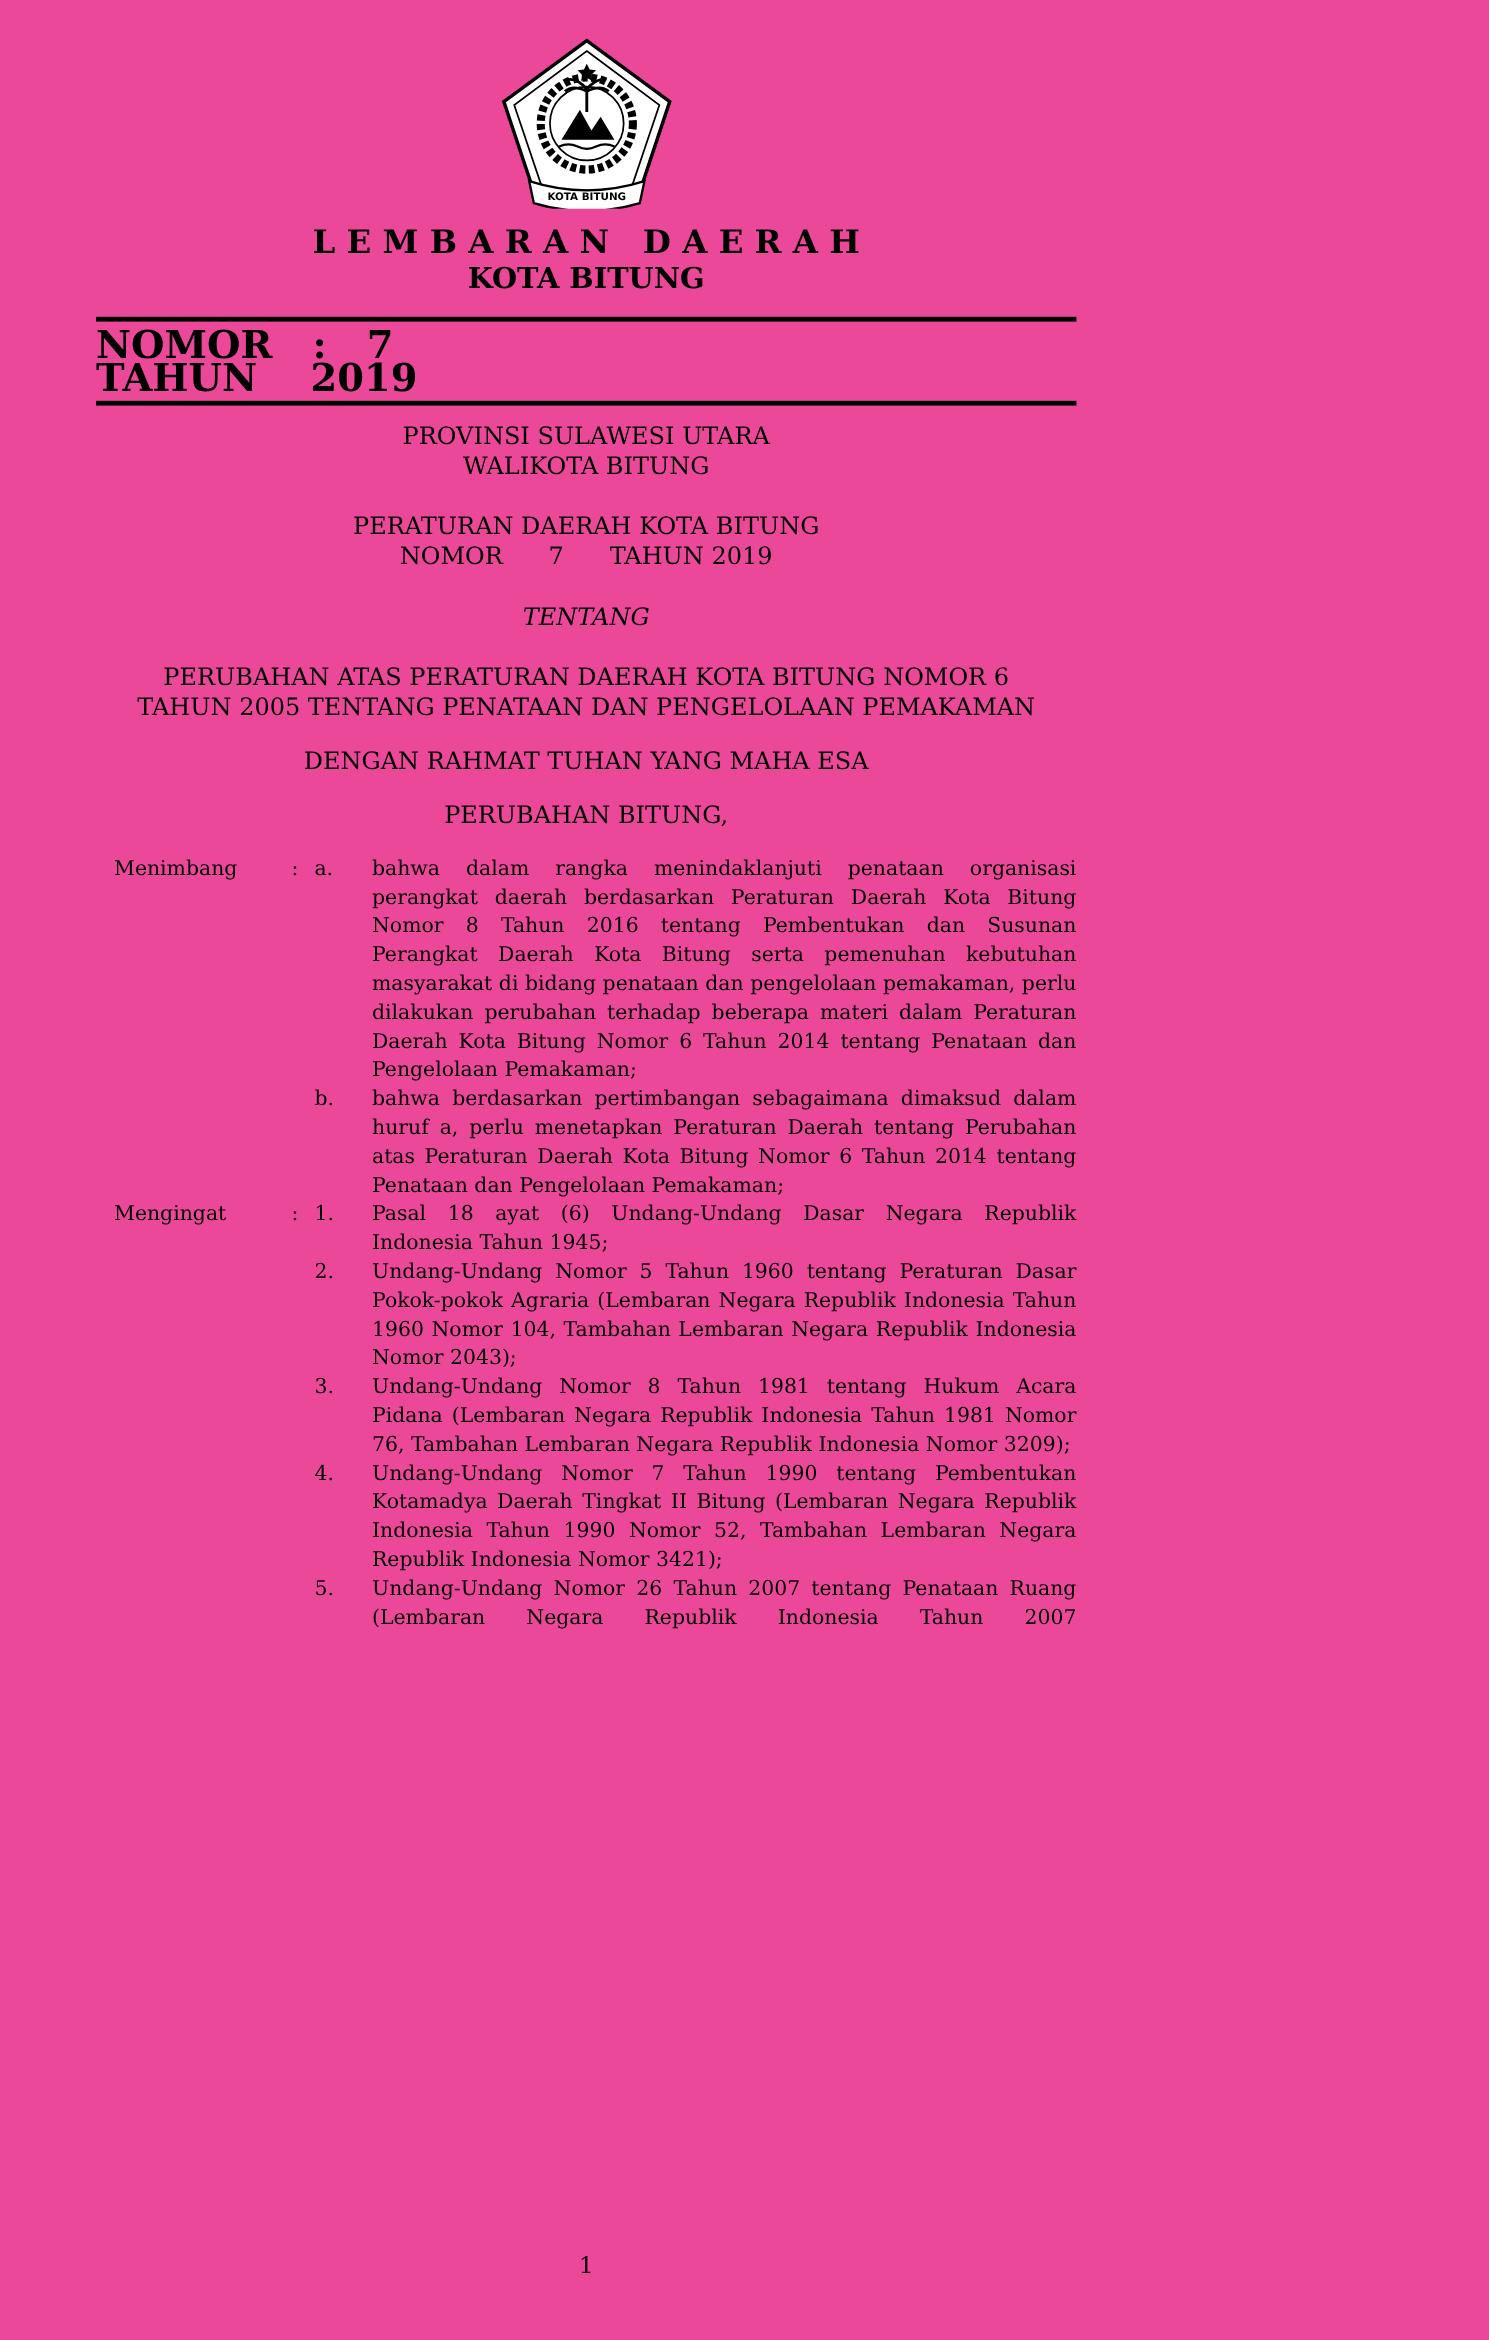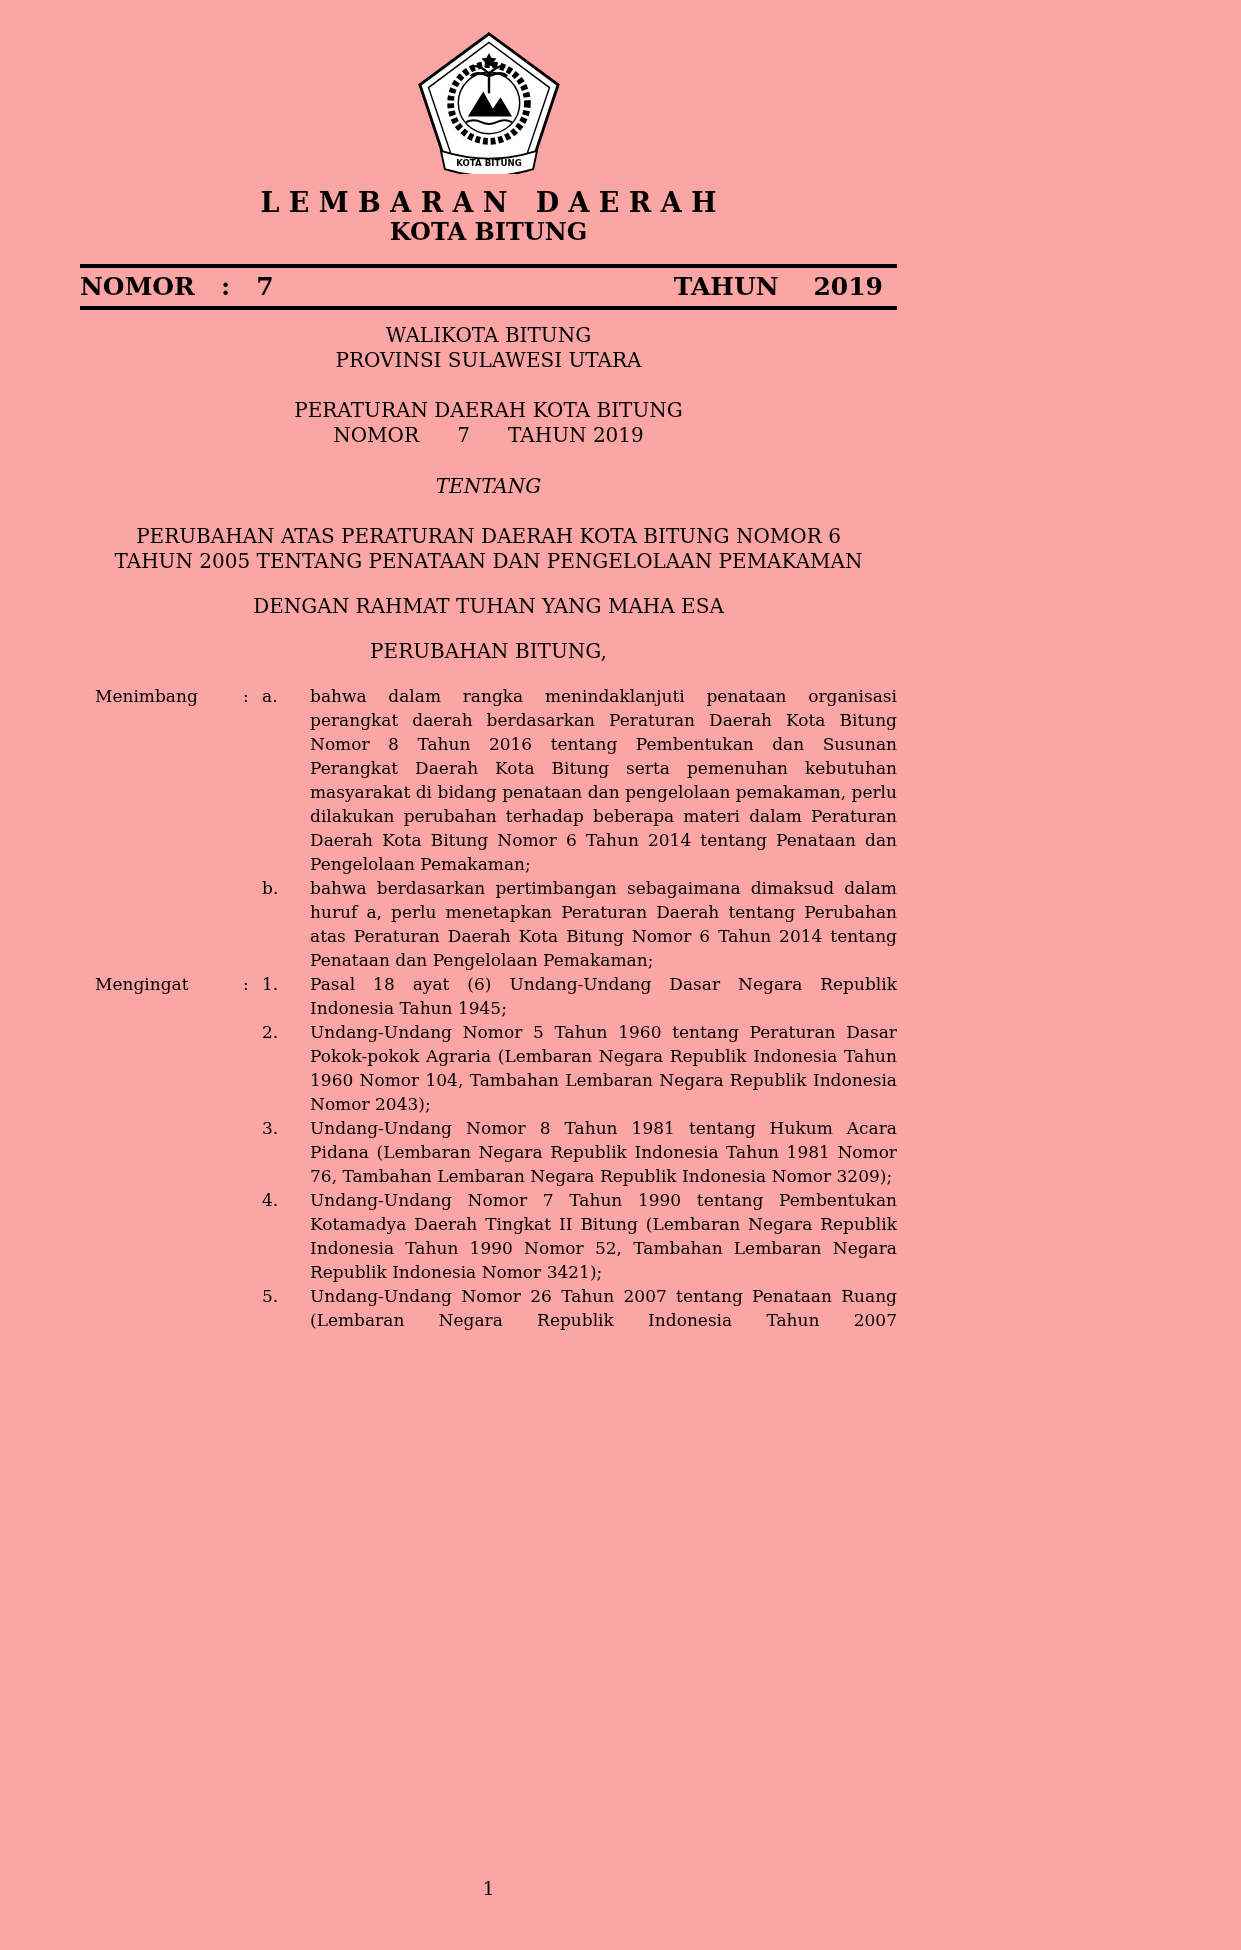--- a/index.html
+++ b/index.html
@@ -2,21 +2,21 @@
 <html><head>
 <meta charset="utf-8">
 <style>
   * { margin:0; padding:0; box-sizing:border-box; }
   html,body { background:#ffffff; }
   .page {
     position:relative;
     width:1241px;
     height:1950px;
     margin:0 auto;
-    background:#fca5a5;
+    background:#ec4899;
     color:#000;
     font-family:"DejaVu Serif", serif;
     padding:30px 344px 0 80px;
     overflow:hidden;
   }
   .emblem-wrap { width:150px; margin:0 auto; }
   .emblem-wrap svg { display:block; }
   .masthead1 {
     margin-top:14px;
     text-align:center;
@@ -29,26 +29,27 @@
     text-align:center;
     font-weight:bold;
     font-size:24px;
     line-height:28px;
   }
   .rule { height:4px; background:#000; }
   .rule-top { margin-top:18px; }
   .nomor-row {
     display:flex;
     justify-content:space-between;
-    align-items:center;
+    align-items:flex-start;
     font-weight:bold;
-    font-size:25px;
+    font-size:32px;
     line-height:28px;
     padding:5px 14px 5px 0;
     white-space:pre;
+    flex-direction:column;
   }
   .center { text-align:center; font-size:20px; line-height:25px; }
   .h-authority  { margin-top:13px; }
   .h-regulation { margin-top:25px; }
   .pre { white-space:pre; }
   .h-tentang { margin-top:26px;font-style:italic; }
   .h-subject { margin-top:25px; max-width:750px; margin-left:auto; margin-right:auto; }
   .h-grace   { margin-top:20px; }
   .h-issuer  { margin-top:20px; }
   .body-block { margin-top:20px; font-size:17px; line-height:24px; }
@@ -92,22 +93,22 @@
   <div class="masthead2">KOTA BITUNG</div>
 
   <div class="rule rule-top"></div>
   <div class="nomor-row">
     <span>NOMOR   :   7</span>
     <span>TAHUN    2019</span>
   </div>
   <div class="rule rule-bottom"></div>
 
   <div class="center h-authority">
+    <div>PROVINSI SULAWESI UTARA</div>
     <div>WALIKOTA BITUNG</div>
-    <div>PROVINSI SULAWESI UTARA</div>
   </div>
 
   <div class="center h-regulation">
     <div>PERATURAN DAERAH KOTA BITUNG</div>
     <div class="pre">NOMOR      7      TAHUN 2019</div>
   </div>
 
   <div class="center h-tentang">TENTANG</div>
 
   <div class="center h-subject">PERUBAHAN ATAS PERATURAN DAERAH KOTA BITUNG NOMOR 6 TAHUN 2005 TENTANG PENATAAN DAN PENGELOLAAN PEMAKAMAN</div>

